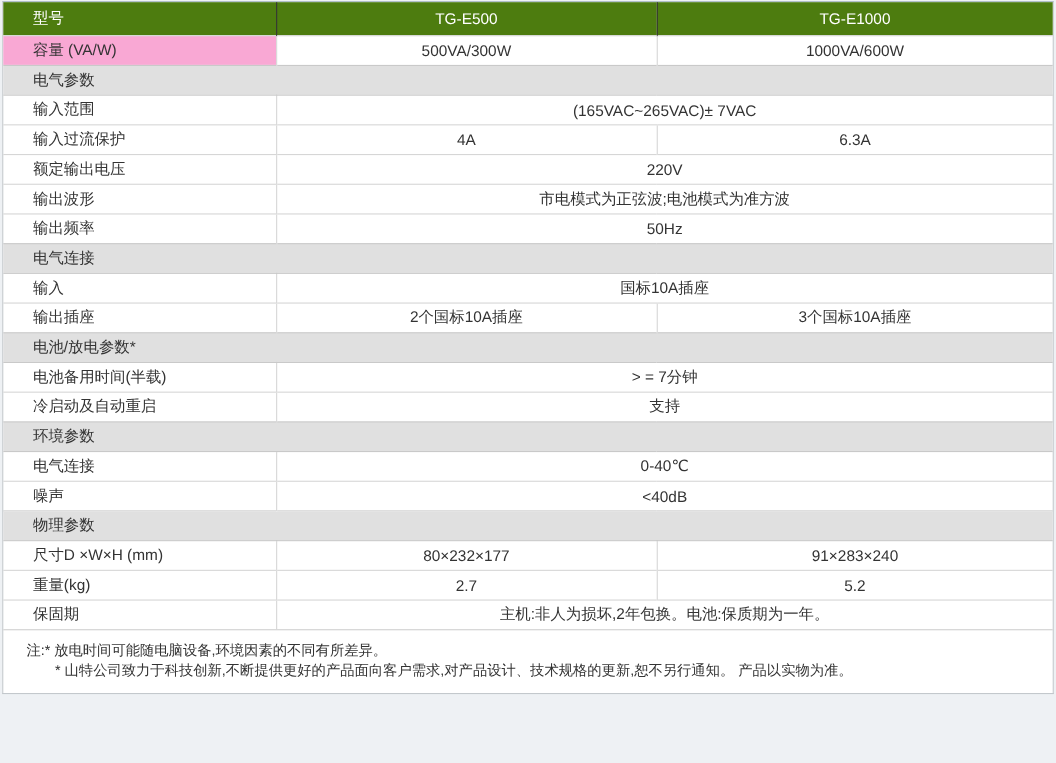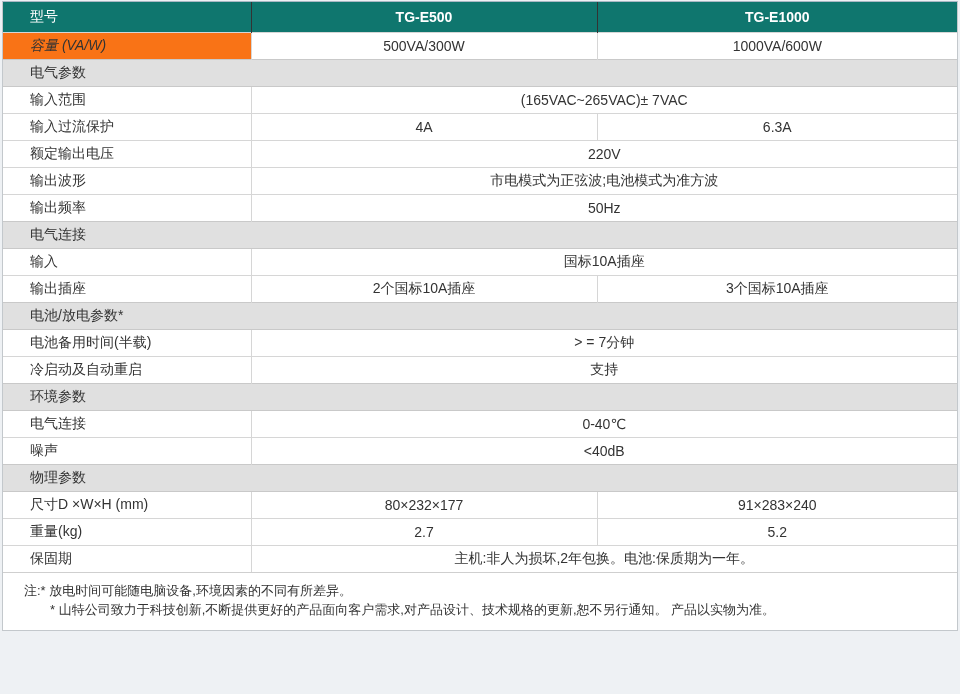--- a/index.html
+++ b/index.html
@@ -18,49 +18,49 @@
   }
   table.spec {
     width: 100%;
     border-collapse: collapse;
     table-layout: fixed;
   }
   col.c1 { width: 248px; }
   col.c2 { width: 346px; }
   col.c3 { width: auto; }
   thead th {
-    background: #0f766e;
+    background: #4d7c0f;
     color: #ffffff;
     height: 30px;
     font-size: 14px;
     font-weight: normal;
     text-align: center;
     vertical-align: middle;
   }
   thead th.label { text-align: left; padding-left: 27px; }
-  thead th + th { border-left: 1px solid #333333; font-weight: bold; }
+  thead th + th { border-left: 1px solid #333333; }
   tbody td {
     height: 27px;
     border-top: 1px solid #d6d6d6;
     font-size: 14px;
     color: #333333;
     vertical-align: middle;
     padding: 0;
     white-space: nowrap;
     overflow: hidden;
   }
   tbody td.label { text-align: left; padding-left: 27px; }
   tbody td.value { text-align: center; border-left: 1px solid #d6d6d6; }
   tbody tr.section td {
     background: #e0e0e0;
     border-top: 1px solid #c9c9c9;
     border-bottom: 1px solid #c9c9c9;
     margin-left: 28px;
   }
-  tbody td.gray { background: #f97316; font-style: italic; }
+  tbody td.gray { background: #f9a8d4; }
   .notes {
     border-top: 1px solid #cfcfcf;
     padding: 8px 16px 11px 21px;
     font-size: 13px;
     color: #333333;
     line-height: 19px;
   }
   .notes .line2 { padding-left: 26px; }
 </style>
 </head>

